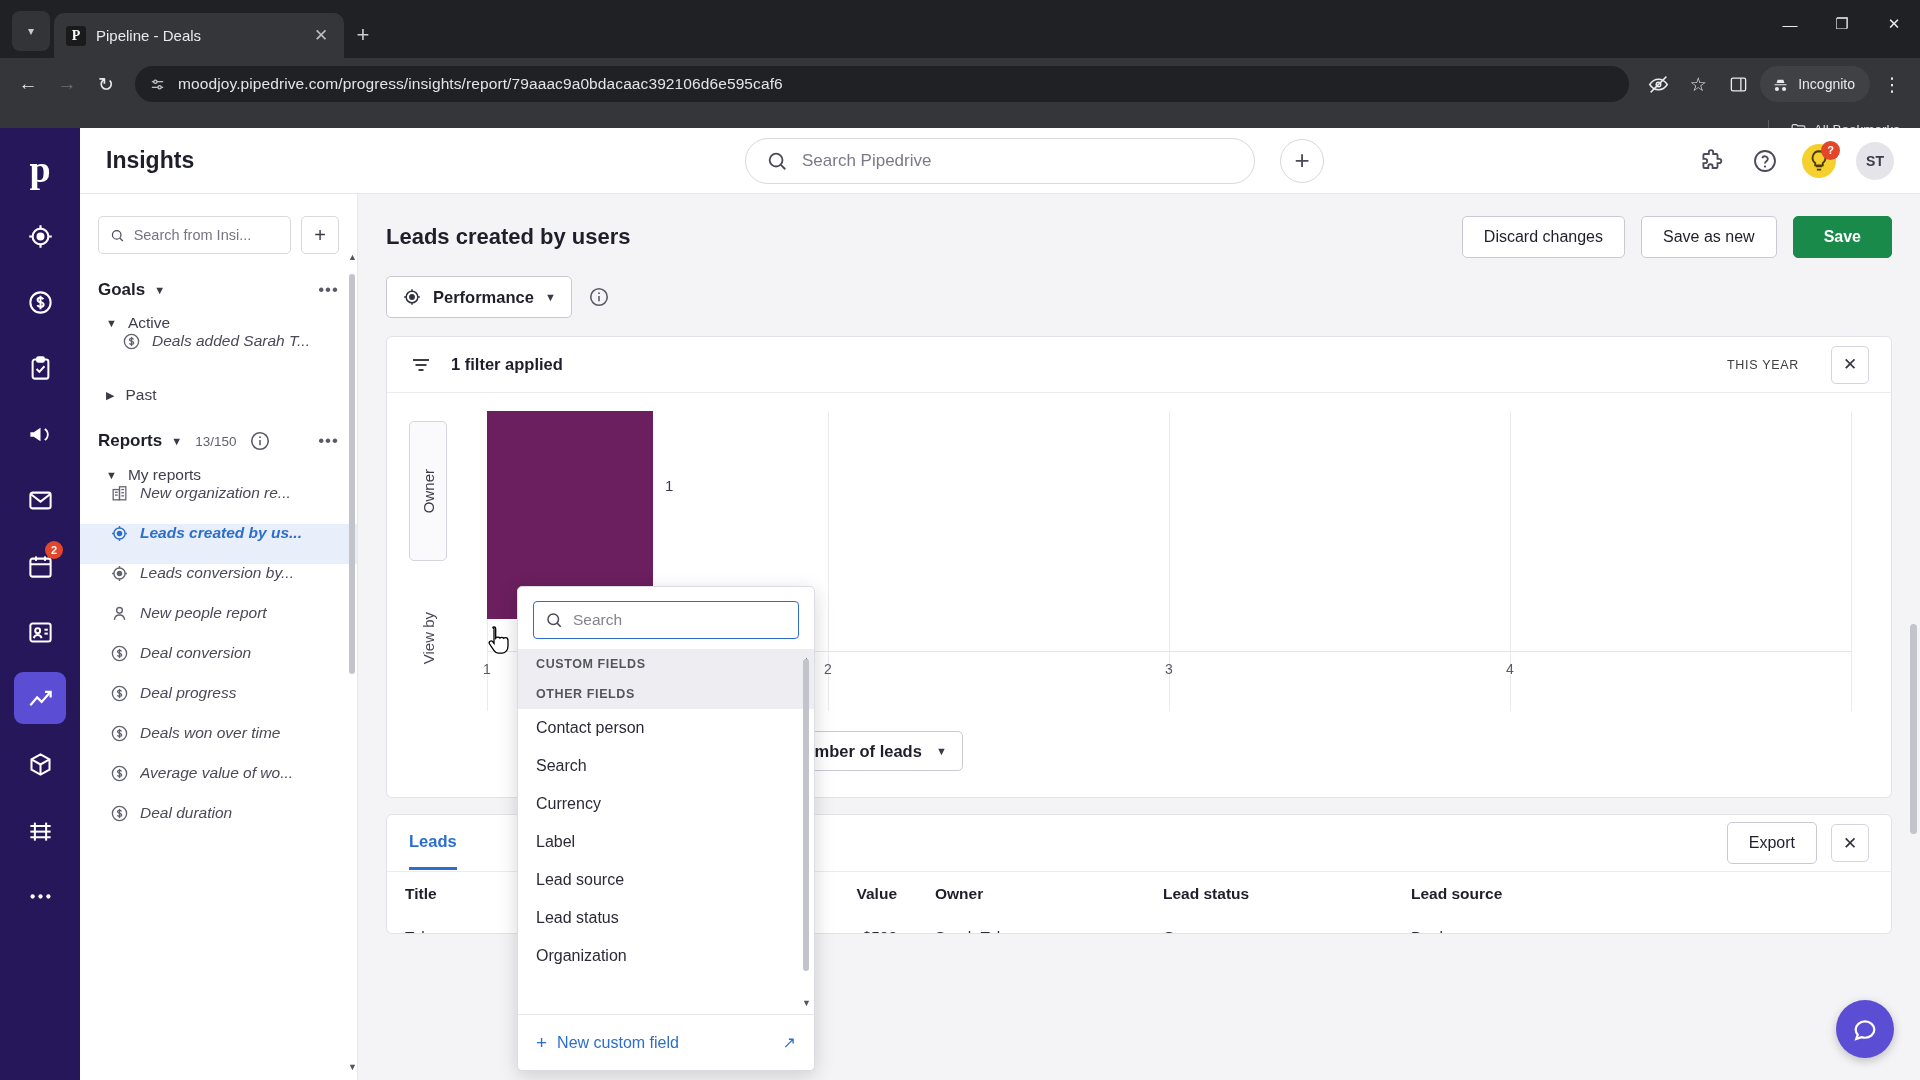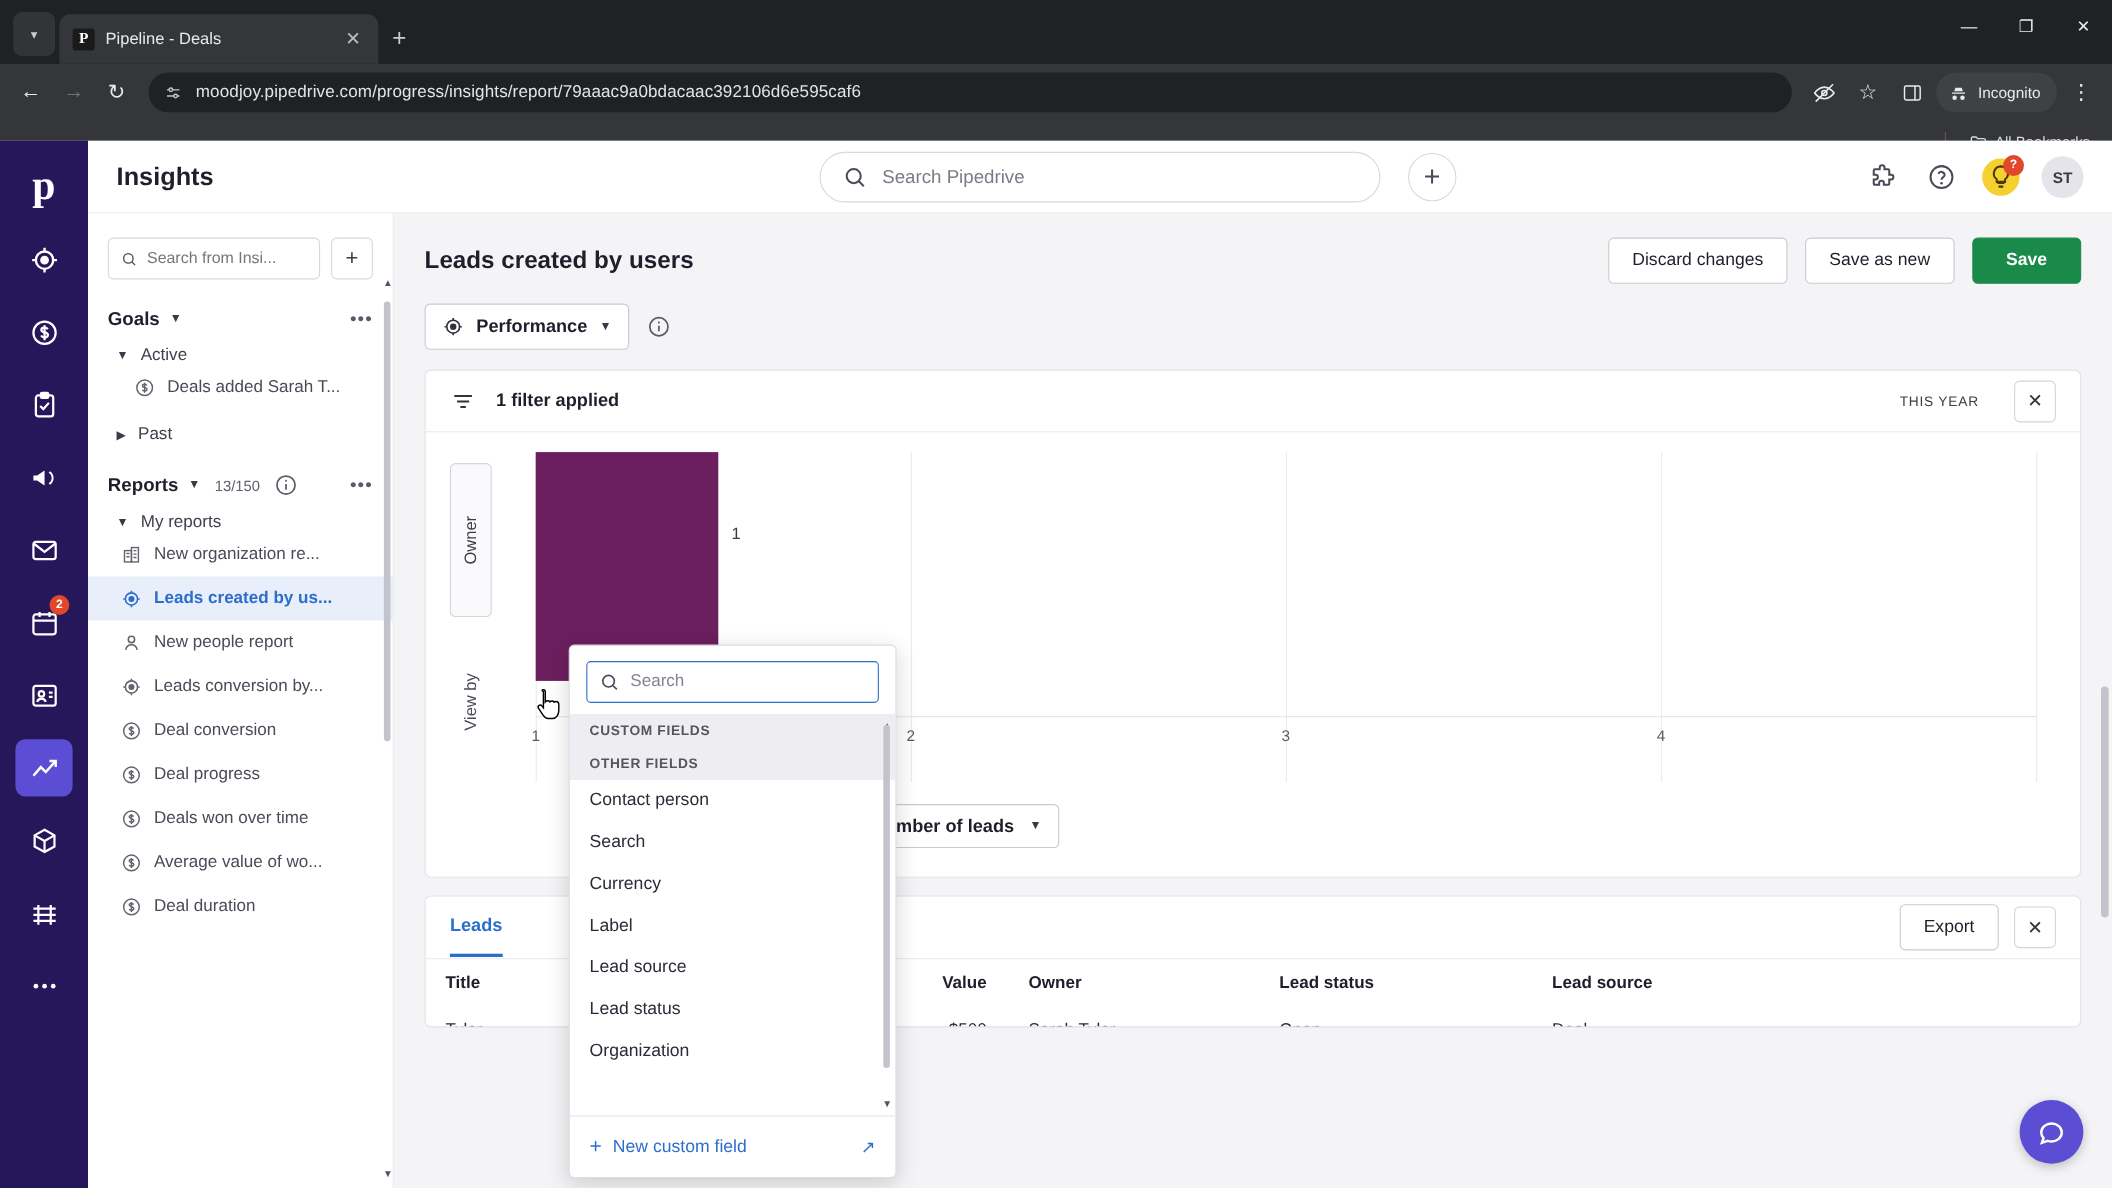--- a/index.html
+++ b/index.html
@@ -153,22 +153,22 @@
   }
   .sect-head { display: flex; align-items: center; gap: 9px; margin-top: 26px; }
   .sect-title { font-size: 17px; font-weight: bold; color: #1f1f2b; cursor: pointer; }
   .chev { color: #3a3a48; font-size: 11px; }
   .sect-count { font-size: 13.5px; color: #62626e; margin-left: 4px; }
   .sect-dots { margin-left: auto; color: #5a5a66; font-size: 17px; letter-spacing: 1px; cursor: pointer; }
   .sub-head { display: flex; align-items: center; gap: 11px; margin-top: 14px;
     padding-left: 8px; cursor: pointer; }
   .sub-head .lbl { font-size: 15.5px; color: #3f3f4c; }
   .nav-item {
-    display: flex; align-items: center; gap: 11px; height: 40px;
-    padding-left: 30px; margin: 0 -18px; padding-right: 12px; cursor: pointer;
+    display: flex; align-items: flex-start; gap: 11px; height: 40px;
+    padding-left: 30px; margin: 0 -18px; padding-right: 12px; cursor: pointer; font-style: italic;
   }
   .nav-item .lbl { font-size: 15.5px; color: #4a4a58; white-space: nowrap;
     overflow: hidden; text-overflow: ellipsis; }
   .nav-item.selected { background: #e9eefb; }
   .nav-item.selected .lbl { color: #2c6ecb; font-weight: bold; }
   .nav-item.selected svg { color: #2c6ecb; }
   .nav-item svg { width: 19px; height: 19px; flex-shrink: 0; color: #63636e; }
   .goal-item { padding-left: 42px; }
   .sb-scroll {
     position: absolute; right: 2px; top: 80px; width: 6px; height: 400px;
@@ -574,35 +574,35 @@
                 <circle cx="12" cy="12" r="2.6" fill="currentColor"></circle>
               <line x1="12" y1="2.6" x2="12" y2="5"></line>
                 <line x1="12" y1="19" x2="12" y2="21.4"></line>
               <line x1="2.6" y1="12" x2="5" y2="12"></line>
                 <line x1="19" y1="12" x2="21.4" y2="12"></line>
             </svg>
             <span class="lbl">Leads created by us...</span>
           </div>
           <div class="nav-item">
             <svg viewBox="0 0 24 24" fill="none" stroke="currentColor" stroke-width="1.8">
-              <circle cx="12" cy="8" r="3.6"></circle>
-                <path d="M5.5 20c.6-4 3.3-6 6.5-6s5.9 2 6.5 6"></path>
-            </svg>
-            <span class="lbl">New people report</span>
-          </div>
-          <div class="nav-item">
-            <svg viewBox="0 0 24 24" fill="none" stroke="currentColor" stroke-width="1.8">
               <circle cx="12" cy="12" r="7"></circle>
                 <circle cx="12" cy="12" r="2.6" fill="currentColor"></circle>
               <line x1="12" y1="2.6" x2="12" y2="5"></line>
                 <line x1="12" y1="19" x2="12" y2="21.4"></line>
               <line x1="2.6" y1="12" x2="5" y2="12"></line>
                 <line x1="19" y1="12" x2="21.4" y2="12"></line>
             </svg>
             <span class="lbl">Leads conversion by...</span>
+          </div>
+          <div class="nav-item">
+            <svg viewBox="0 0 24 24" fill="none" stroke="currentColor" stroke-width="1.8">
+              <circle cx="12" cy="8" r="3.6"></circle>
+                <path d="M5.5 20c.6-4 3.3-6 6.5-6s5.9 2 6.5 6"></path>
+            </svg>
+            <span class="lbl">New people report</span>
           </div>
           <div class="nav-item">
             <svg viewBox="0 0 24 24" fill="none" stroke="currentColor" stroke-width="1.7">
               <circle cx="12" cy="12" r="9"></circle>
               <path d="M14.5 9.4c-.4-.8-1.4-1.3-2.5-1.3-1.5 0-2.5.8-2.5 1.8 0 2.4 5.2 1.2 5.2 3.8 0 1.1-1.1 2-2.7 2-1.2 0-2.2-.5-2.6-1.4"></path>
               <line x1="12" y1="6.2" x2="12" y2="17.8"></line>
             </svg>
             <span class="lbl">Deal conversion</span>
           </div>
           <div class="nav-item">

